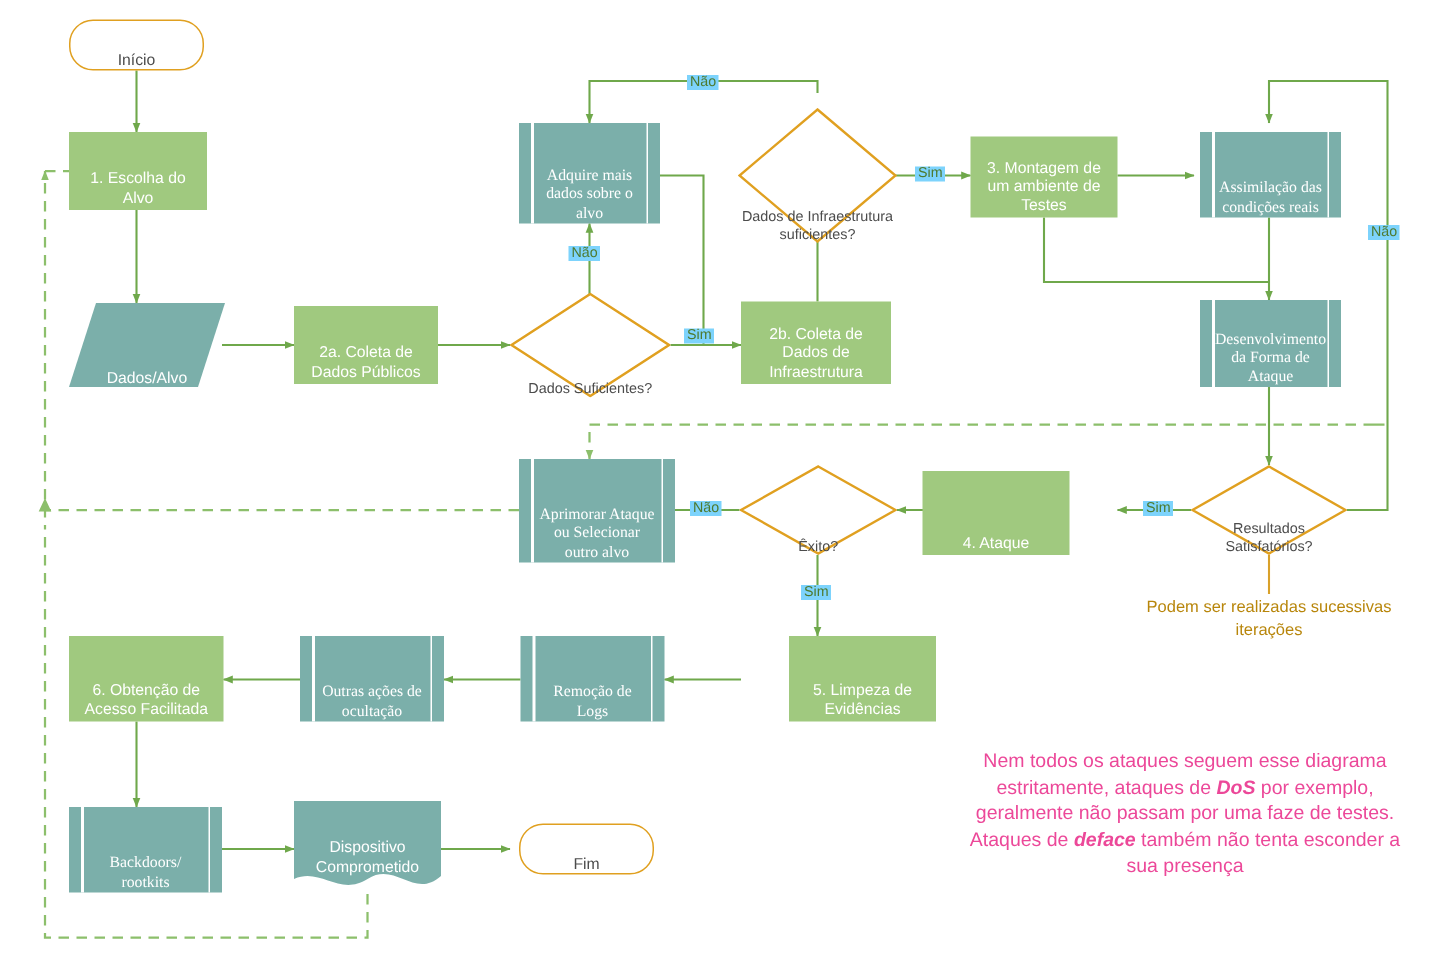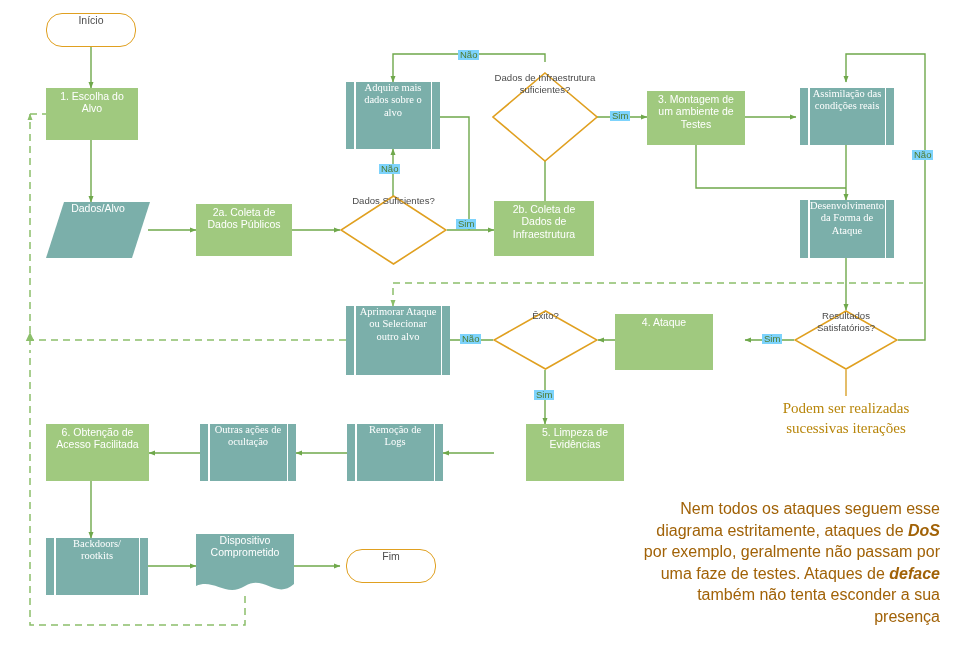--- a/index.html
+++ b/index.html
@@ -23,21 +23,21 @@
     left: 0;
     top: 0;
     width: 953px;
     height: 645px;
     pointer-events: none;
   }
   .node {
     position: absolute;
     box-sizing: border-box;
     display: flex;
-    align-items: flex-start;
+    align-items: flex-end;
     justify-content: center;
     text-align: center;
     line-height: 1.18;
   }
   
   .proc {
     background: #A0C97F;
     color: #ffffff;
     font-size: 10.5px;
     padding: 2px 4px;
@@ -132,27 +132,25 @@
     line-height: 1;
   }
   
   .note {
     position: absolute;
     text-align: center;
     line-height: 1.35;
   }
   .note-orange {
     color: #B8860B;
-    font-size: 15px;
-    font-family: Liberation Serif, serif;
+    font-size: 11px;
   }
   .note-green {
-    color: #a16207;
-    font-size: 16px;
-    text-align: right;
+    color: #ec4899;
+    font-size: 13px;
   }
   .note-green b {
     font-weight: bold;
     font-style: italic;
   }
 </style>
 </head>
 <body>
 
 <div id="canvas">

